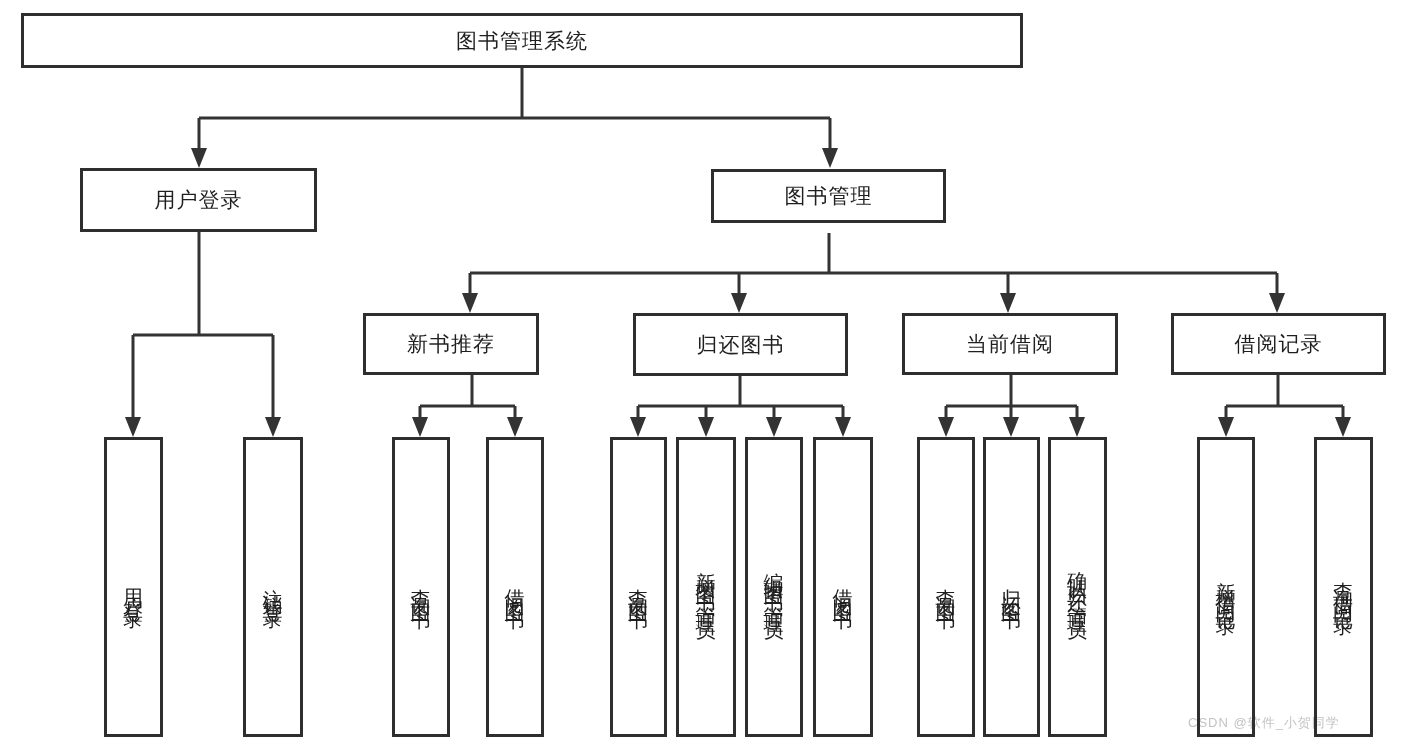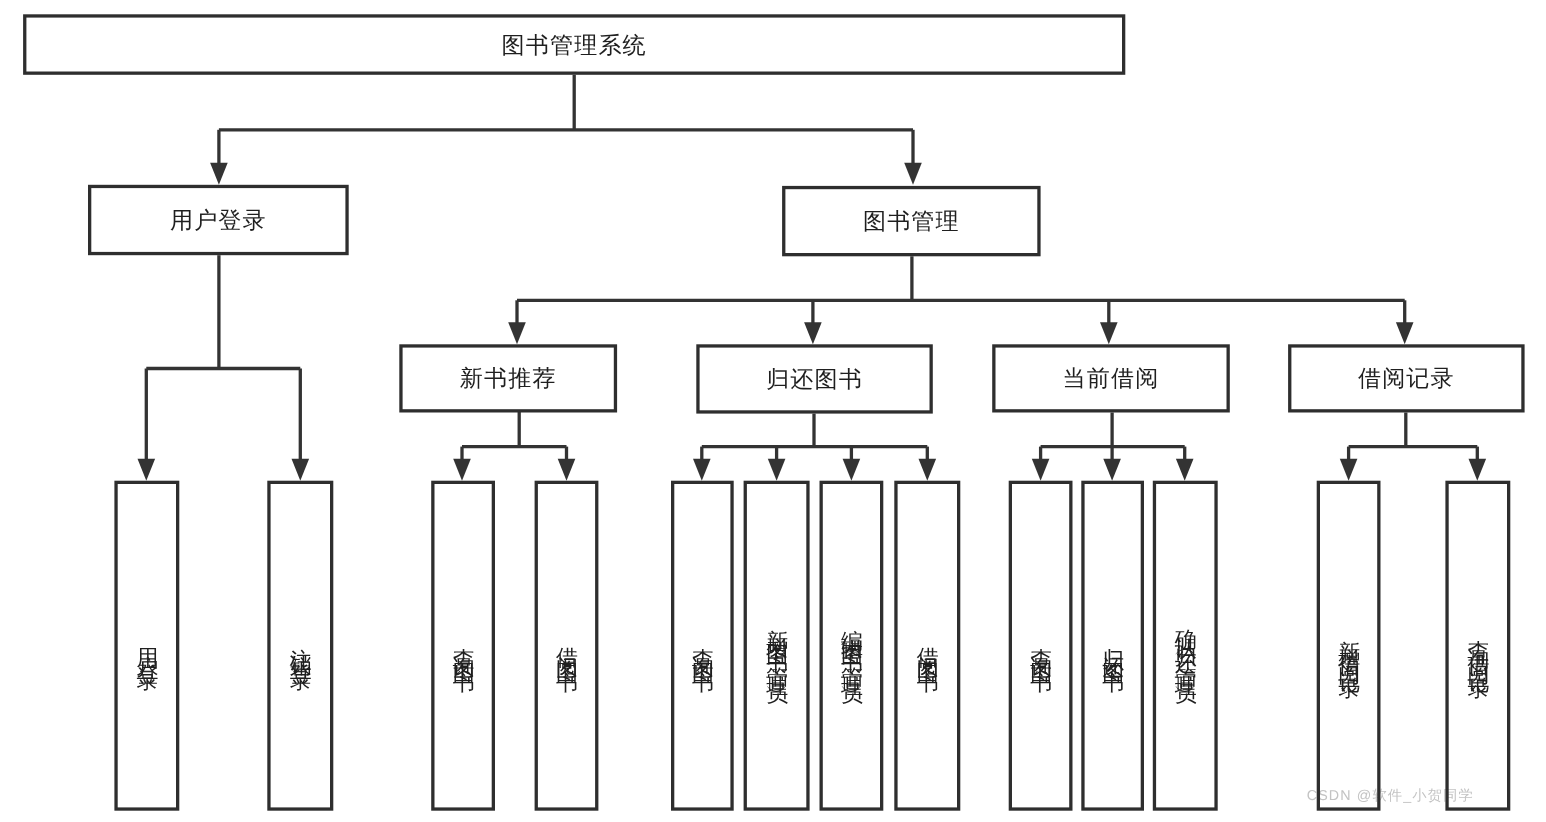--- a/index.html
+++ b/index.html
@@ -124,25 +124,25 @@
 
   <div class="watermark">CSDN @软件_小贺同学</div>
 
   <div class="node node-h" style="left:21px; top:13px; width:1002px; height:55px;">
     <span>图书管理系统</span>
   </div>
 
   <div class="node node-h" style="left:80px; top:168px; width:237px; height:64px;">
     <span>用户登录</span>
   </div>
-  <div class="node node-h" style="left:711px; top:169px; width:235px; height:64px;">
+  <div class="node node-h" style="left:711px; top:169px; width:235px; height:54px;">
     <span>图书管理</span>
   </div>
 
-  <div class="node node-h" style="left:363px; top:313px; width:198px; height:62px;">
+  <div class="node node-h" style="left:363px; top:313px; width:176px; height:62px;">
     <span>新书推荐</span>
   </div>
   <div class="node node-h" style="left:633px; top:313px; width:215px; height:63px;">
     <span>归还图书</span>
   </div>
   <div class="node node-h" style="left:902px; top:313px; width:216px; height:62px;">
     <span>当前借阅</span>
   </div>
   <div class="node node-h" style="left:1171px; top:313px; width:215px; height:62px;">
     <span>借阅记录</span>

